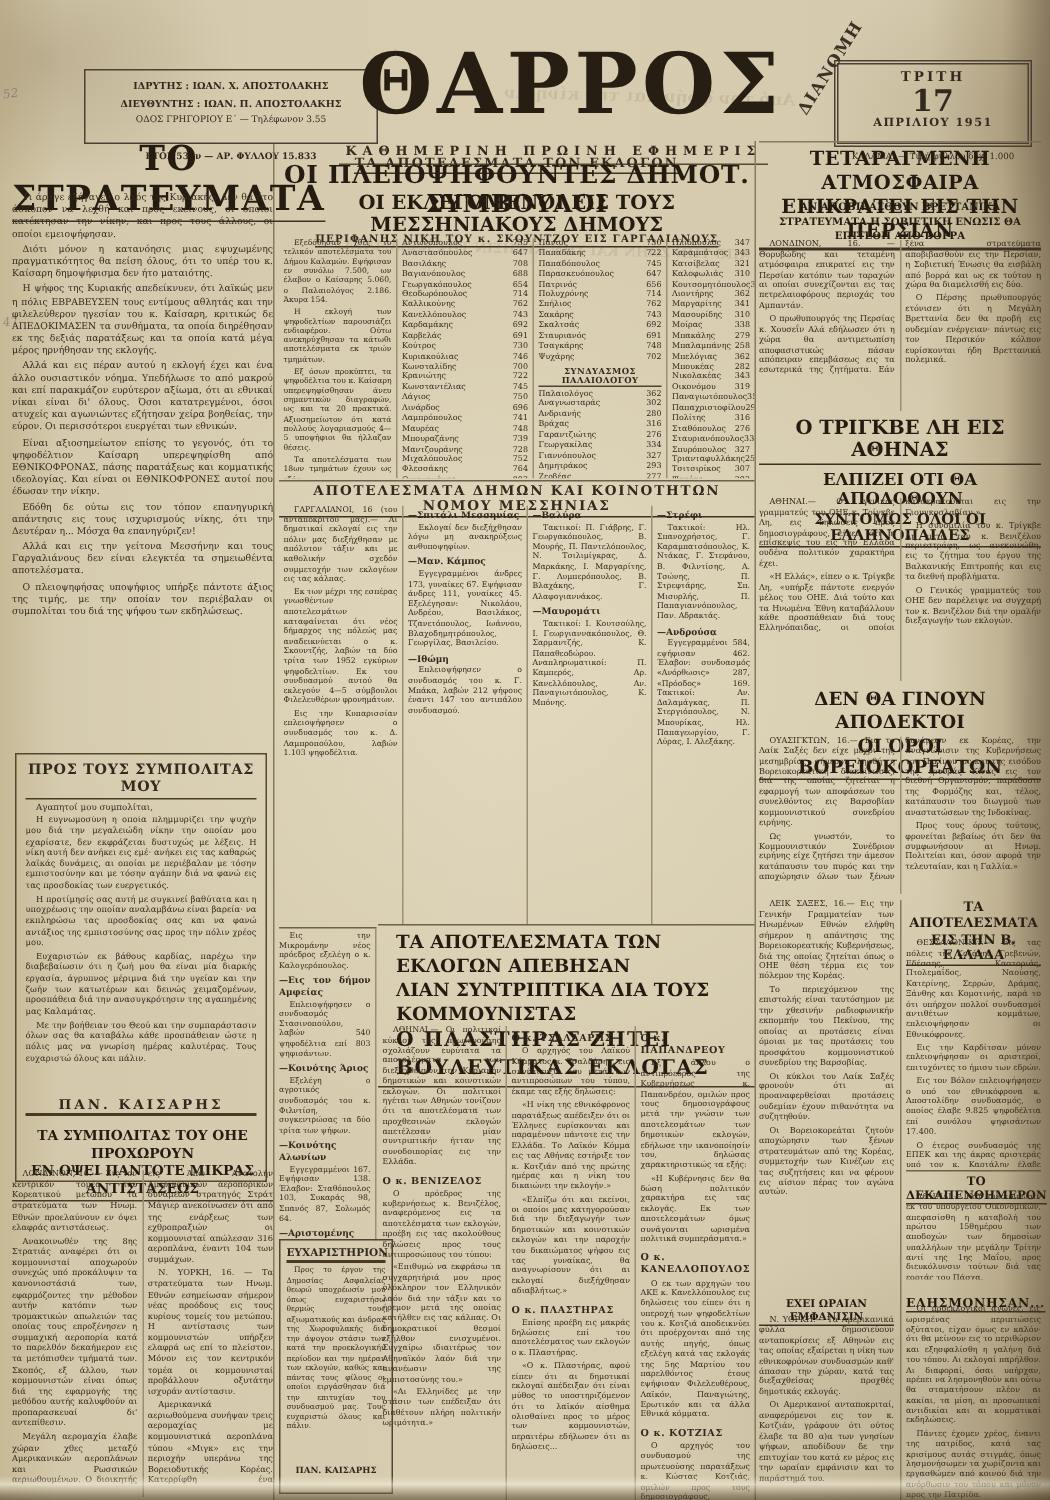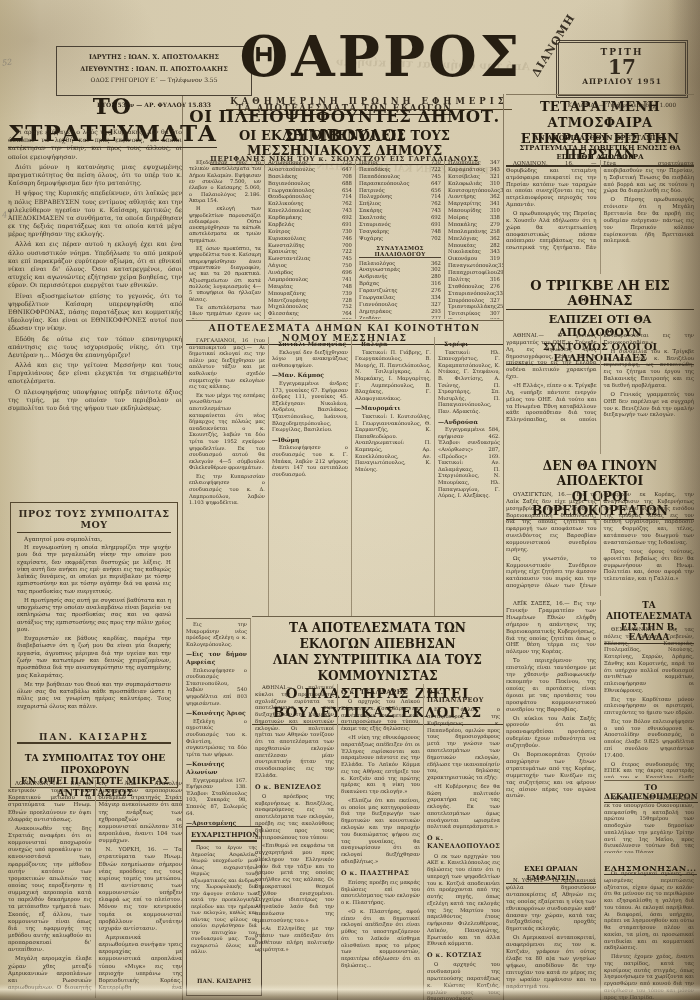--- a/index.html
+++ b/index.html
@@ -490,21 +490,21 @@
       </div>
       <div>
         <div class="vhead" data-item-bind="h">—Κοινότης Αλωνίων</div>
         <div class="bp" data-item-bind="t">Εγγεγραμμένοι 167. Εψήφισαν 138. Έλαβον: Σταθόπουλος 103, Συκαράς 98, Σπανός 87, Σολωμός 64.</div>
       </div>
       <div>
         <div class="vhead" data-item-bind="h">—Αριστομένης</div>
       </div>
     </div>
 
-  <div class="abs" style="left:252px;top:616px;width:251px;text-align:center;border-top:1px solid #6d6149;border-bottom:1.5px solid #473b26;padding:4px 12px 3px;box-sizing:border-box;">
+  <div class="abs" style="left:252px;top:616px;width:251px;border-top:1px solid #6d6149;border-bottom:1.5px solid #473b26;padding:4px 12px 3px;box-sizing:border-box;">
     <div class="hl" style="font-size:12.2px;line-height:1.3;">ΤΑ ΑΠΟΤΕΛΕΣΜΑΤΑ ΤΩΝ ΕΚΛΟΓΩΝ ΑΠΕΒΗΣΑΝ</div>
     <div class="hl" style="font-size:12.2px;line-height:1.3;">ΛΙΑΝ ΣΥΝΤΡΙΠΤΙΚΑ ΔΙΑ ΤΟΥΣ ΚΟΜΜΟΥΝΙΣΤΑΣ</div>
     <div class="hl" style="font-size:13.5px;line-height:1.35;letter-spacing:1px;">Ο ΠΛΑΣΤΗΡΑΣ ΖΗΤΕΙ ΒΟΥΛΕΥΤΙΚΑΣ ΕΚΛΟΓΑΣ</div>
   </div>
 
   <div class="abs" style="left:252px;top:684px;width:251px;height:316px;display:flex;overflow:hidden;">
     <div class="just" style="width:79px;padding:0 3px;border-right:1px solid #9b8e73;font-size:5.3px;line-height:1.28;overflow:hidden;">
 
     <div>
           <p class="bp" data-item-bind="p">ΑΘΗΝΑΙ.— Οι πολιτικοί κύκλοι της πρωτευούσης σχολιάζουν ευρύτατα τα αποτελέσματα των διεξαχθεισών την Κυριακήν δημοτικών και κοινοτικών εκλογών. Οι πολιτικοί ηγέται των Αθηνών τονίζουν ότι τα αποτελέσματα των προχθεσινών εκλογών απετέλεσαν μίαν συντριπτικήν ήτταν της συνοδοιπορίας εις την Ελλάδα.</p>

